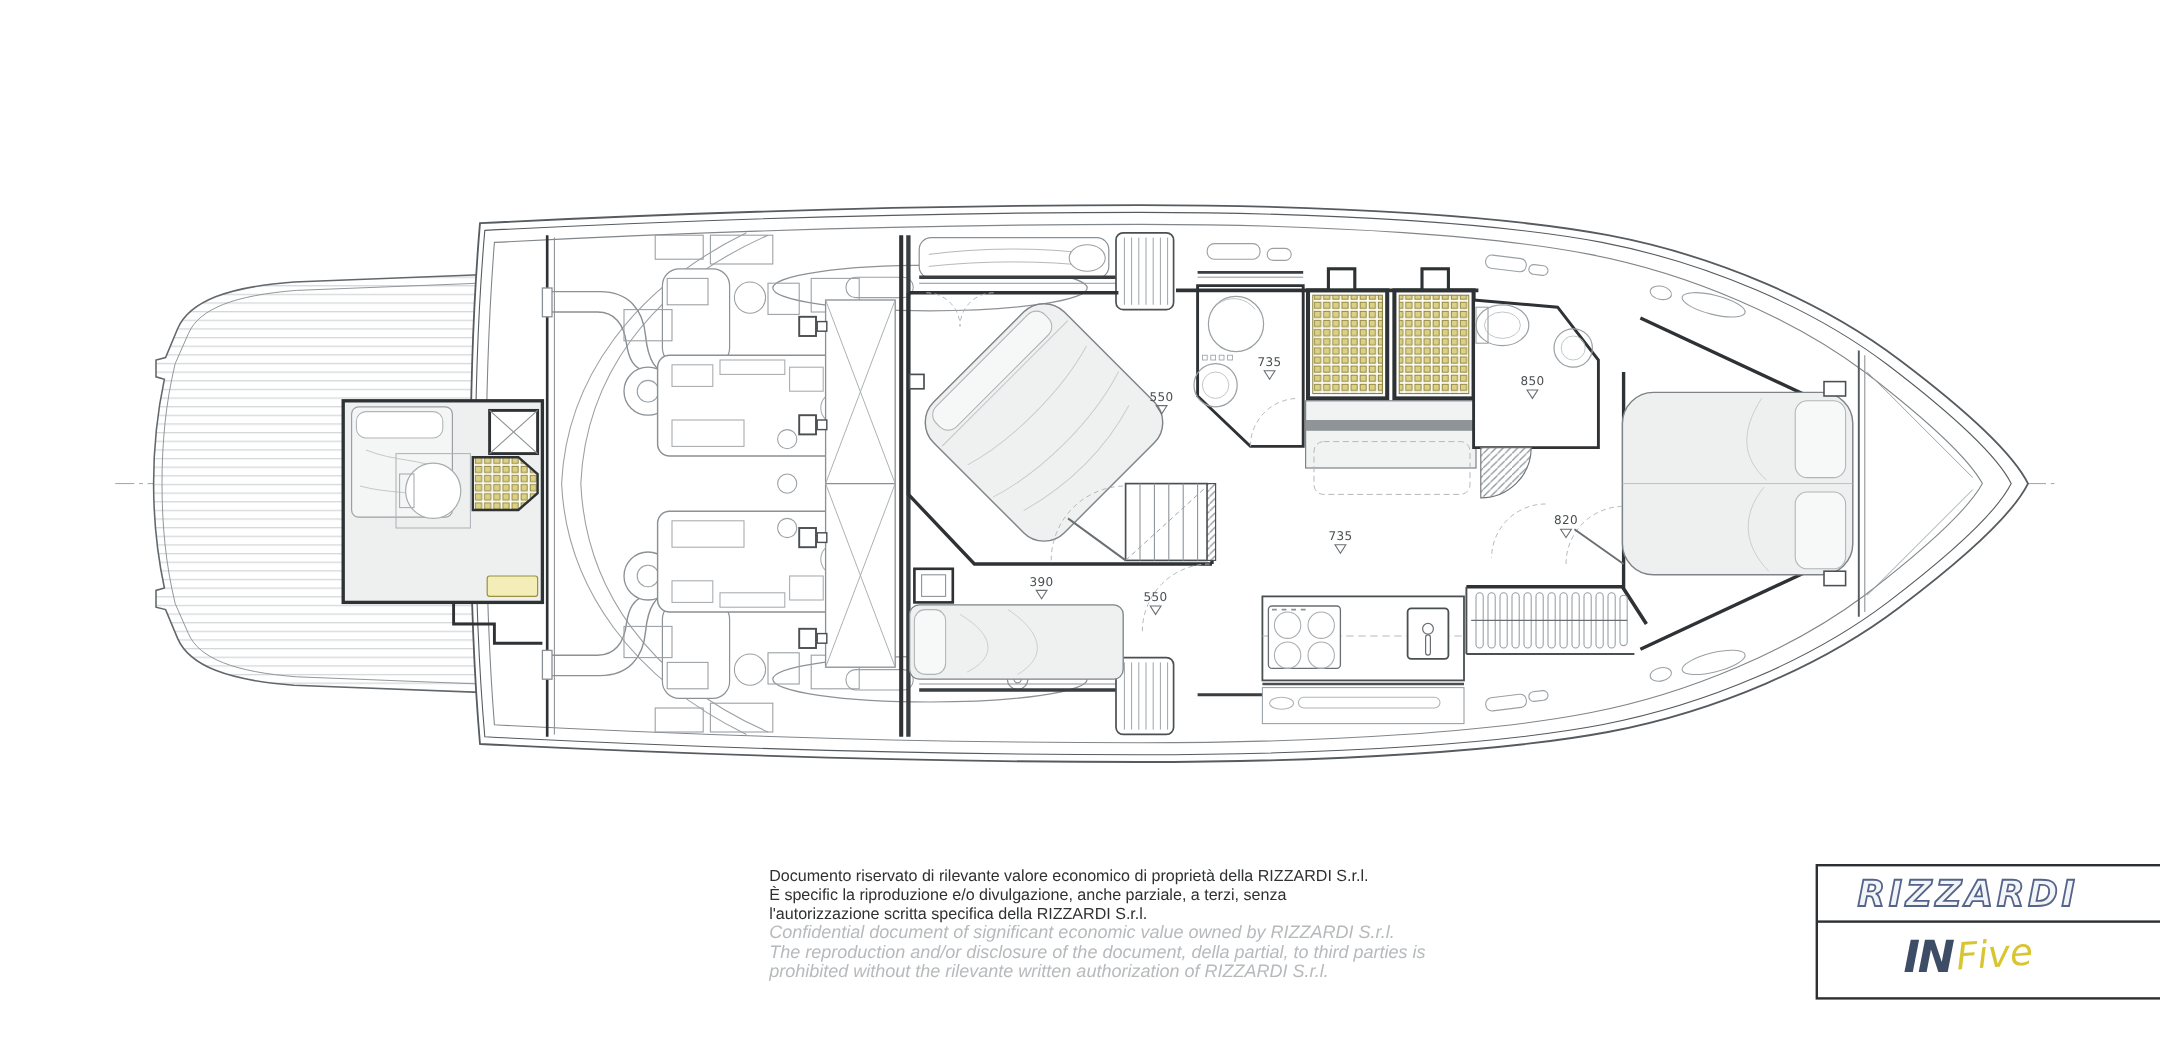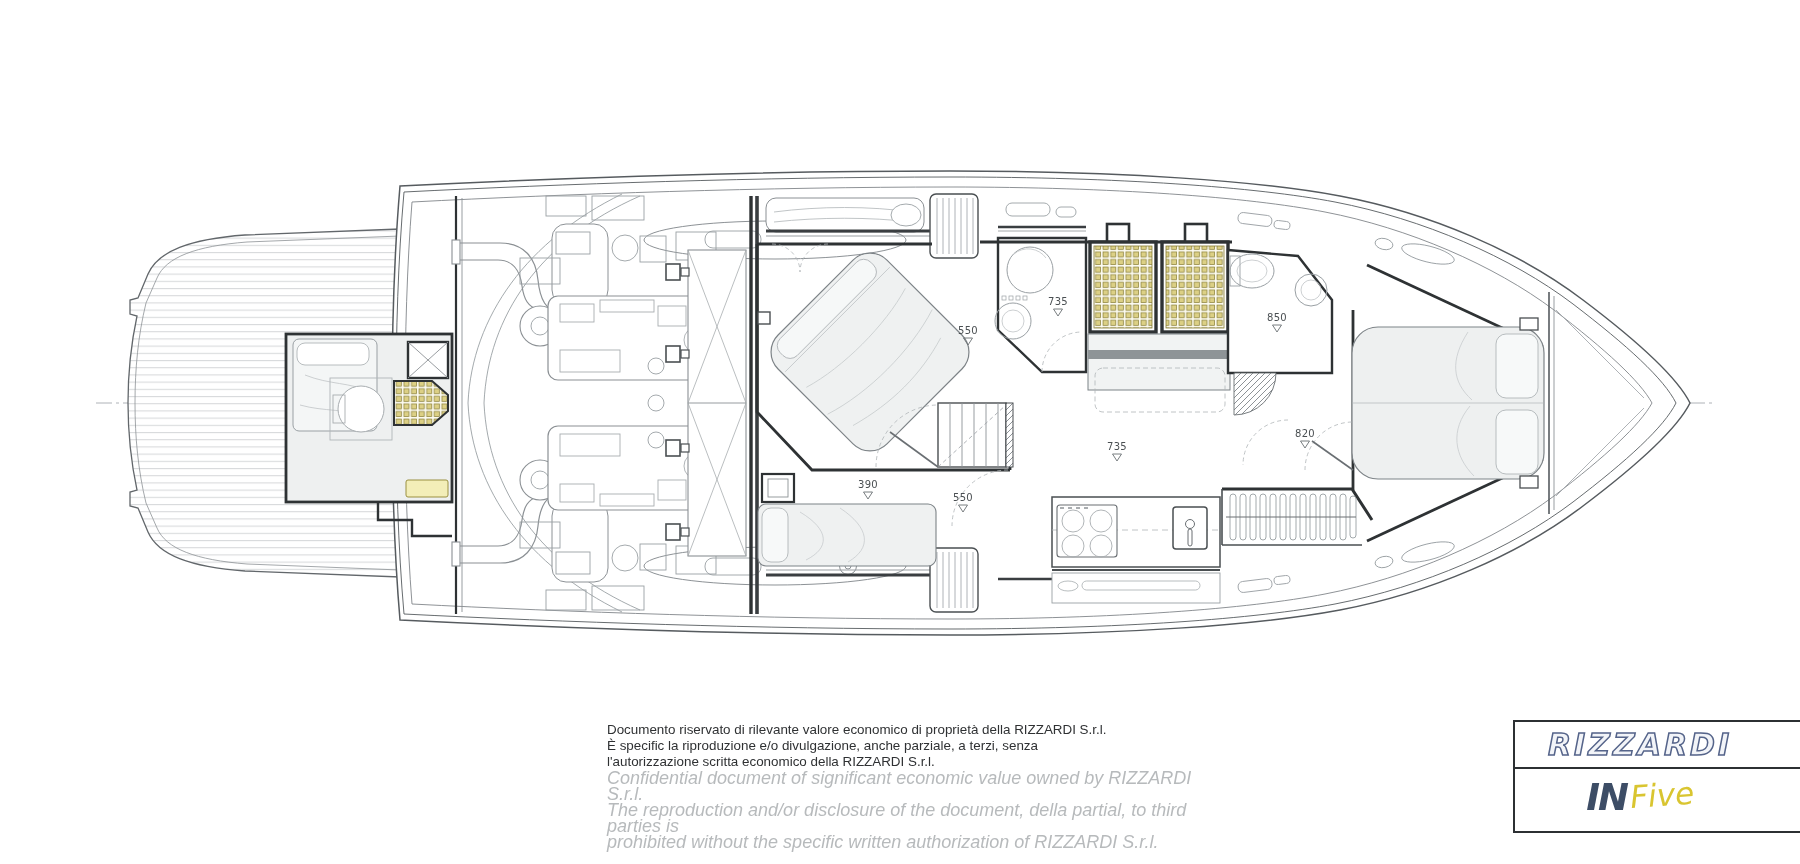--- a/index.html
+++ b/index.html
@@ -1,21 +1,21 @@
 <!DOCTYPE html>
 <html><head>
 <meta charset="utf-8">
 <style>
   html,body{margin:0;padding:0;background:#ffffff;}
   .stage{position:relative;width:1800px;height:864px;background:#fff;overflow:hidden;
          font-family:"Liberation Sans",sans-serif;}
   .plan-svg{position:absolute;left:0;top:0;}
-  .notice{position:absolute;left:607px;top:722px;width:600px;line-height:16px;}
+  .notice{position:absolute;left:641px;top:722px;width:600px;line-height:16px;}
   .notice .it{font-size:13.4px;color:#2f3133;font-weight:500;}
-  .notice .en{font-size:18px;color:#b7babc;font-style:italic;}
+  .notice .en{font-size:15px;color:#b7babc;font-style:italic;}
   .logo-box{position:absolute;left:1513px;top:720px;width:290px;height:113px;
             border:2px solid #2c3033;background:#fff;box-sizing:border-box;}
   .logo-top{height:47px;border-bottom:2px solid #2c3033;box-sizing:border-box;position:relative;}
   .logo-bottom{height:62px;position:relative;}
   svg text{font-family:"DejaVu Sans",sans-serif;}
 </style>
 </head>
 <body>
 
 <div class="stage">
@@ -348,24 +348,24 @@
     <g>
       <text x="963" y="501">550</text>
       <path d="M 958.5,505 H 967.5 L 963,512 Z" fill="none" stroke="#6a6f73" stroke-width="0.9"></path>
     </g>
   </g>
 </svg>
 
 <div class="notice">
   <div class="it">Documento riservato di rilevante valore economico di proprietà della RIZZARDI S.r.l.</div>
   <div class="it">È specific la riproduzione e/o divulgazione, anche parziale, a terzi, senza</div>
-  <div class="it">l'autorizzazione scritta economico della RIZZARDI S.r.l.</div>
+  <div class="it">l'autorizzazione scritta specifica della RIZZARDI S.r.l.</div>
   <div class="en">Confidential document of significant economic value owned by RIZZARDI S.r.l.</div>
   <div class="en">The reproduction and/or disclosure of the document, della partial, to third parties is</div>
-  <div class="en">prohibited without the specific written authorization of RIZZARDI S.r.l.</div>
+  <div class="en">prohibited without the rilevante written authorization of RIZZARDI S.r.l.</div>
 </div>
 
 <div class="logo-box">
   <div class="logo-top">
     <svg width="249" height="45" viewBox="0 0 249 45">
       <text x="125" y="33" text-anchor="middle" font-family="Liberation Sans, sans-serif" font-weight="bold" font-style="italic" font-size="30" letter-spacing="3" fill="#f2f4f8" stroke="#55648a" stroke-width="1.5">RIZZARDI</text>
     </svg>
   </div>
   <div class="logo-bottom">
     <svg width="249" height="60" viewBox="0 0 249 60">

